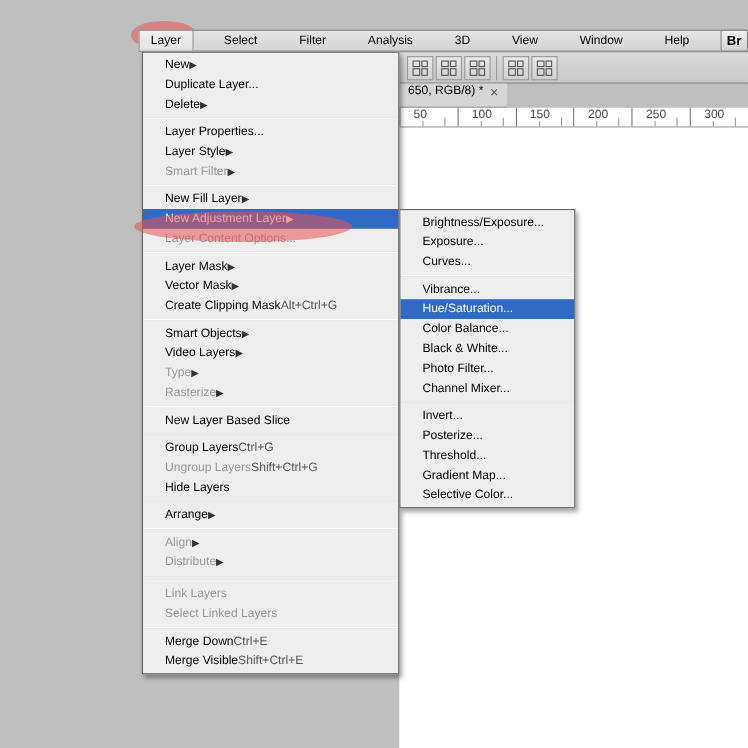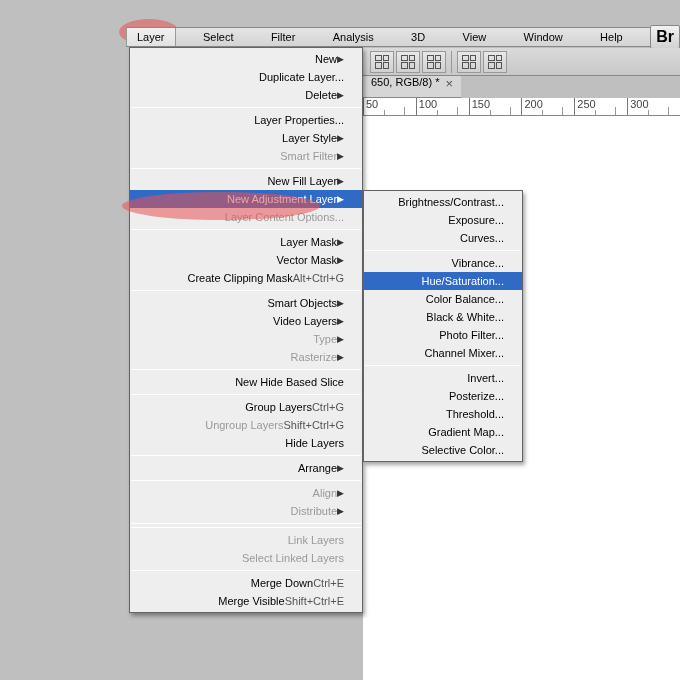--- a/index.html
+++ b/index.html
@@ -1,34 +1,34 @@
 <!DOCTYPE html>
 <html><head>
 <meta charset="utf-8">
 <style>
   * { box-sizing: border-box; margin: 0; padding: 0; font-family: Tahoma, sans-serif; font-size: 11px; }
   body { background: #bfbfbf; width: 680px; height: 680px; position: relative; overflow: hidden; }
   .menubar { position: absolute; top: 27px; left: 126px; right: 0; height: 20px; background: linear-gradient(#e4e4e4,#d4d4d4); border-top: 1px solid #888; border-bottom: 1px solid #888; display: flex; align-items: center; justify-content: space-between; }
   .menubar-item { padding: 3px 10px; cursor: default; }
   .menubar-item.active { background: linear-gradient(#f0f0f0,#e2e2e2); border: 1px solid #999; border-top: 0; border-bottom: 0; }
-  .br-btn { margin-left: 0; padding: 2px 5px; background: linear-gradient(#f2f2f2,#d2d2d2); border: 1px solid #888; border-radius: 2px; font-size: 16px; font-weight: bold; }
+  .br-btn { margin-left: 0; padding: 2px 5px; background: linear-gradient(#f2f2f2,#d2d2d2); border: 1px solid #888; border-radius: 2px; font-size: 12px; font-weight: bold; }
   .toolbar2 { position: absolute; top: 48px; left: 363px; right: 0; height: 28px; background: linear-gradient(#dadada,#c8c8c8); border-bottom: 1px solid #888; display: flex; align-items: center; padding: 0 6px; gap: 0; }
   .tb-btn { width: 24px; height: 22px; border: 1px solid #999; background: linear-gradient(#e8e8e8,#d0d0d0); margin: 0 1px; display:grid; place-items:center; }
   .tb-sep { width: 1px; height: 22px; background: #999; margin: 0 4px; }
   .doctab { position: absolute; top: 76px; left: 363px; height: 22px; background: #d6d6d6; border-bottom: 1px solid #888; display: flex; padding: 0 8px; gap: 6px; }
   .doctab .close { font-size: 13px; color:#555; }
   .ruler { position: absolute; top: 98px; left: 363px; right: 0; height: 18px; background: #fff; border-bottom: 1px solid #888; display: flex; align-items: center; font-size: 9px; color: #444; }
-  .ruler .tick { position: relative; width: 80px; border-left: 1px solid #777; height: 100%; padding-left: 2px; }
+  .ruler .tick { position: relative; width: 80px; border-left: 1px solid #777; height: 100%; padding-left: 12px; }
   .ruler .tick::before,.ruler .tick::after{content:"";position:absolute;bottom:0;width:1px;background:#999;}
   .ruler .tick::before{left:20px;height:5px;} .ruler .tick::after{left:40px;height:8px;}
   .canvas { position: absolute; top: 116px; left: 363px; right: 0; bottom: 0; background: #fff; }
   .dropdown { position: absolute; background: #eee; border: 1px solid #646464; box-shadow: 2px 3px 4px rgba(0,0,0,0.35); padding: 2px 0; }
   .dropdown.layer { top: 47px; left: 129px; width: 234px; }
   .dropdown.adjust { top: 190px; left: 363px; width: 160px; }
-  .mi { display: flex; justify-content: flex-end; align-items: center; padding: 3px 18px 3px 20px; color: #000; cursor: default; white-space: nowrap; position: relative; }
+  .mi { display: flex; justify-content: flex-start; align-items: center; padding: 3px 18px 3px 20px; color: #000; cursor: default; white-space: nowrap; position: relative; }
   .mi.disabled { color: #999; }
   .mi.selected { background: #316ac5; color: #fff; }
   .mi .arrow { font-size: 9px; color: #333; }
   .mi.selected .arrow { color: #fff; }
   .mi .shortcut { color: #555; }
   .sep { height: 1px; background: #bbb; margin: 3px 1px; border-bottom: 1px solid #fff; }
   .hl { position: absolute; border-radius: 50%; background: rgba(232,82,82,0.55); pointer-events: none; }
   .hl1 { top: 19px; left: 119px; width: 60px; height: 26px; }
   .hl2 { top: 192px; left: 122px; width: 198px; height: 28px; }
   .icon-rects { width:14px; height:14px; display:grid; grid-template:1fr 1fr/1fr 1fr; gap:1px; }
@@ -172,21 +172,21 @@
     <div class="mi disabled">
       <span>Type</span>
       <span class="arrow">▶</span>
     </div>
     <div class="mi disabled">
       <span>Rasterize</span>
       <span class="arrow">▶</span>
     </div>
     <div class="sep"></div>
     <div class="mi">
-      <span>New Hide Based Slice</span>
+      <span>New Layer Based Slice</span>
     </div>
     <div class="sep"></div>
     <div class="mi">
       <span>Group Layers</span>
       <span class="shortcut">Ctrl+G</span>
     </div>
     <div class="mi disabled">
       <span>Ungroup Layers</span>
       <span class="shortcut">Shift+Ctrl+G</span>
     </div>
@@ -220,21 +220,21 @@
       <span>Merge Down</span>
       <span class="shortcut">Ctrl+E</span>
     </div>
     <div class="mi">
       <span>Merge Visible</span>
       <span class="shortcut">Shift+Ctrl+E</span>
     </div>
   </div>
 <div class="dropdown adjust" id="adjustMenu">
     <div class="mi">
-      <span>Brightness/Contrast...</span>
+      <span>Brightness/Exposure...</span>
     </div>
     <div class="mi">
       <span>Exposure...</span>
     </div>
     <div class="mi">
       <span>Curves...</span>
     </div>
     <div class="sep"></div>
     <div class="mi">
       <span>Vibrance...</span>

